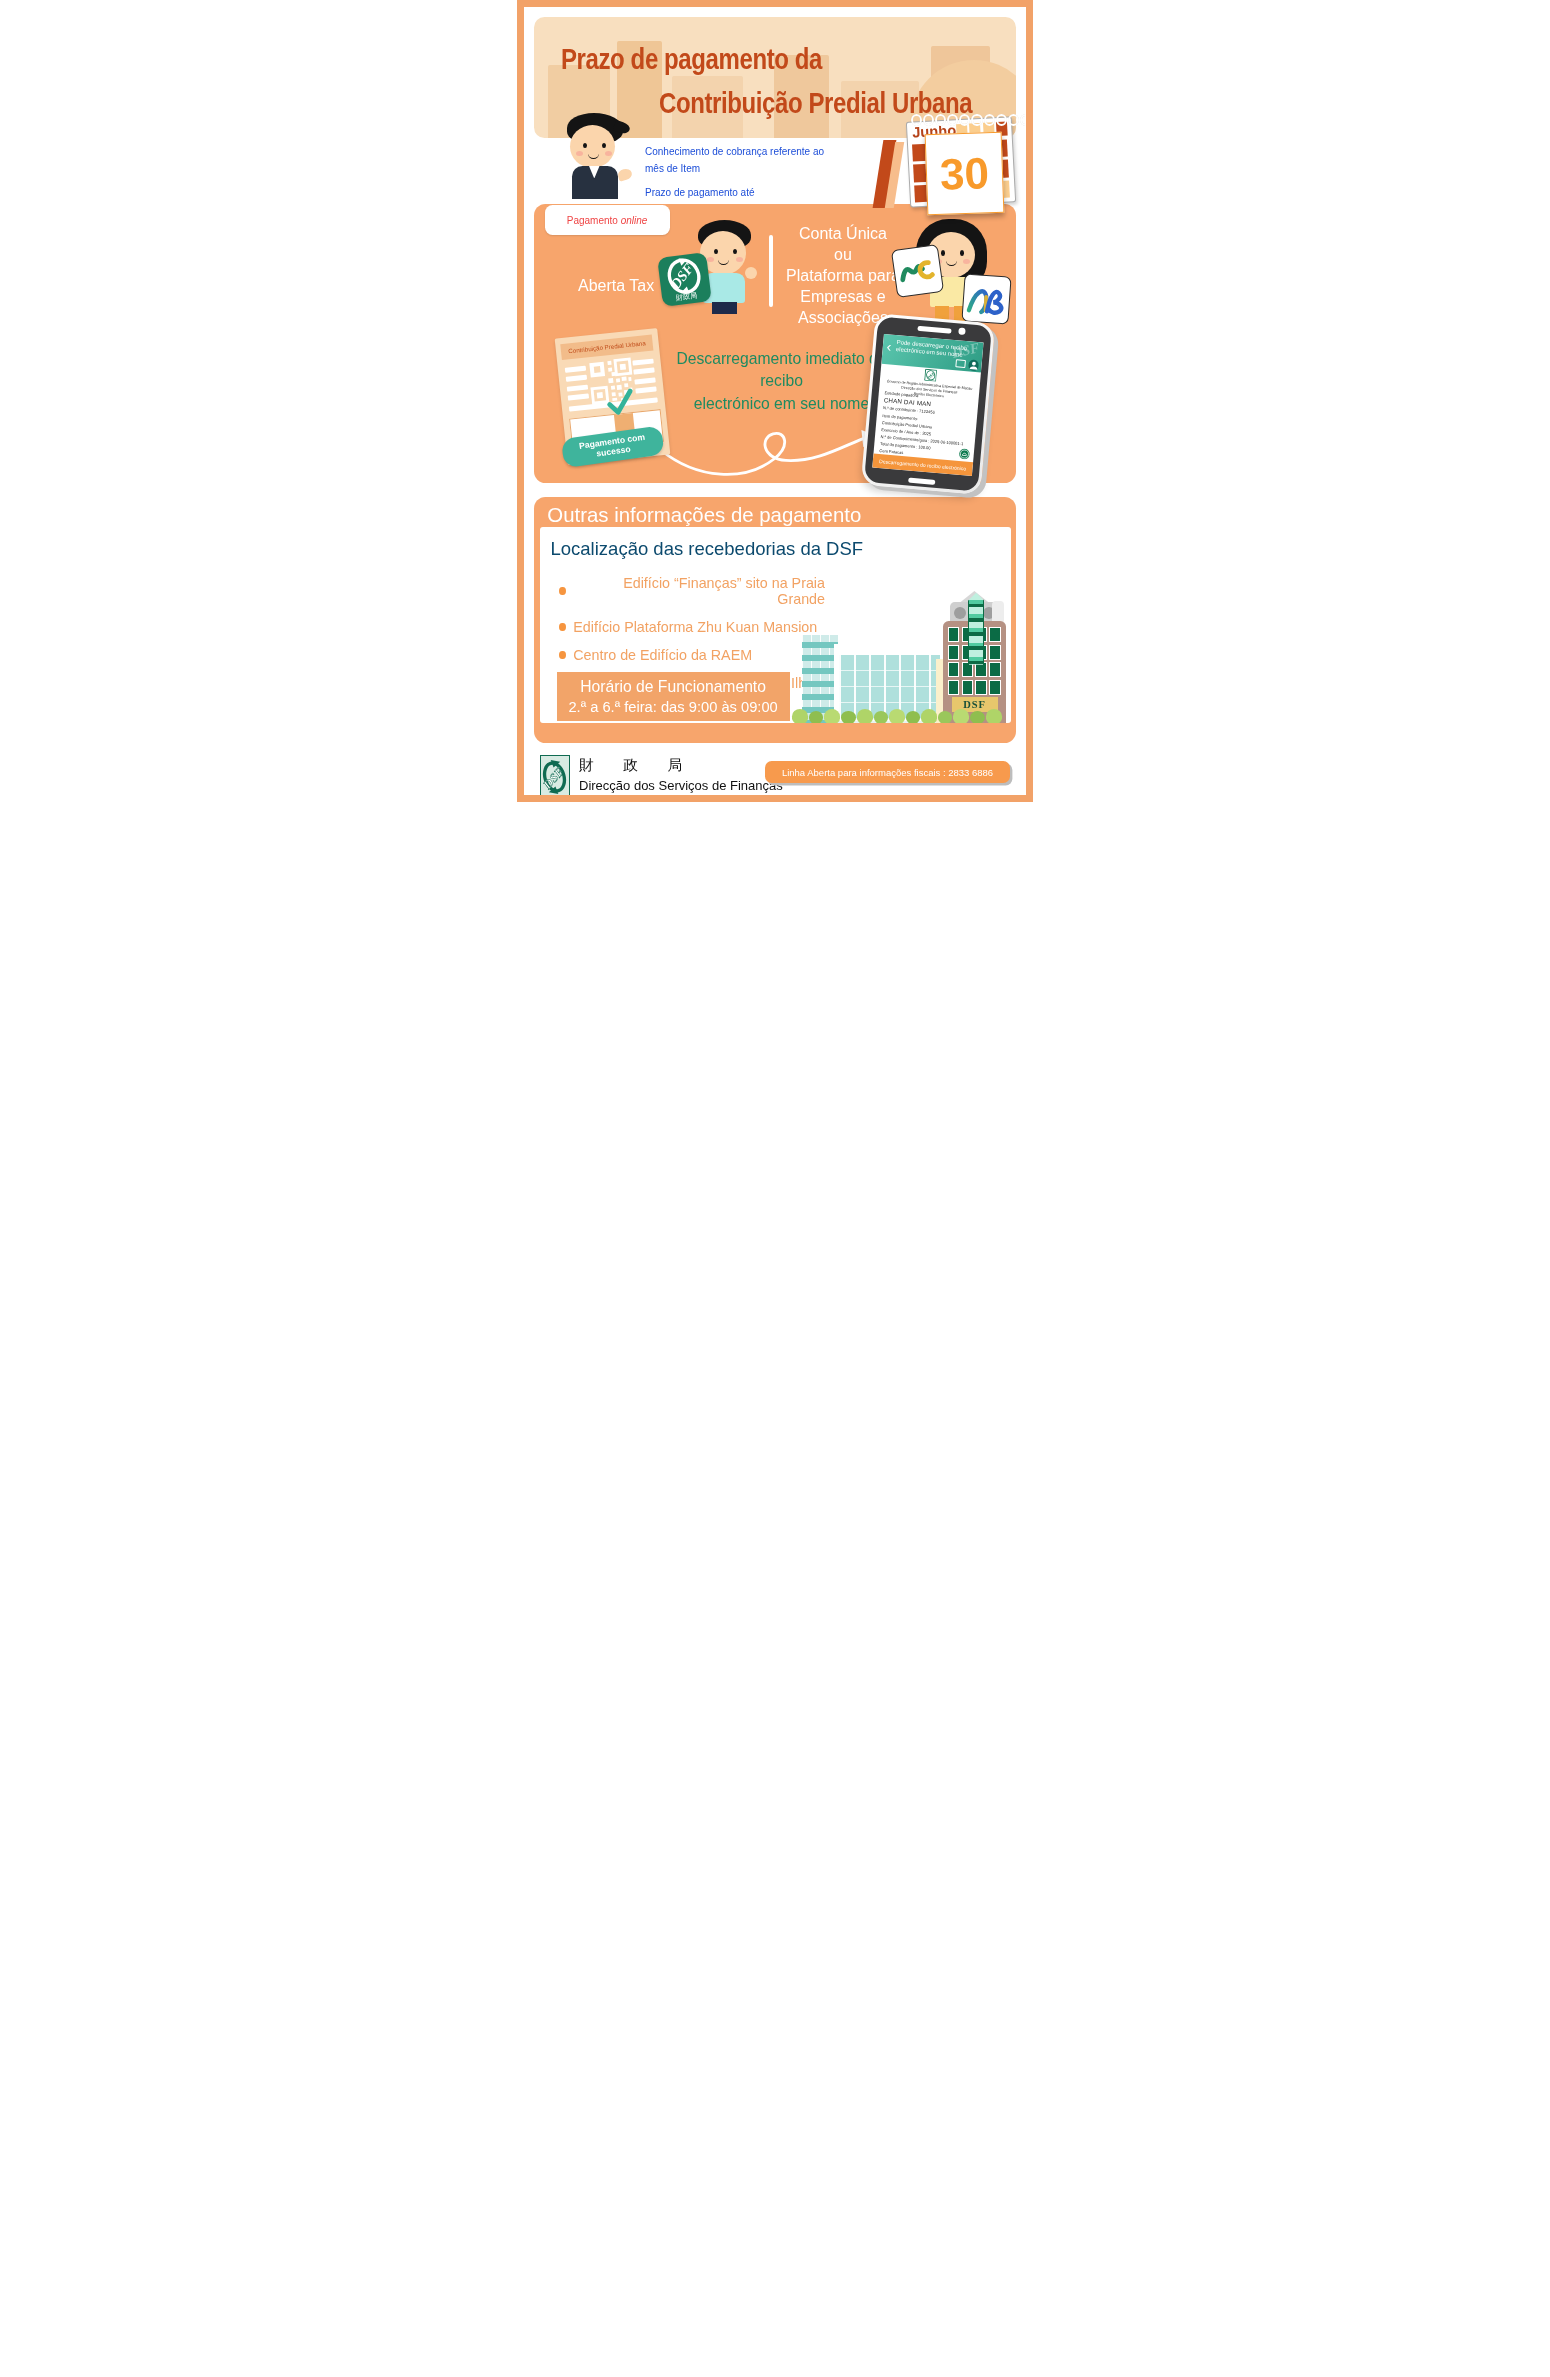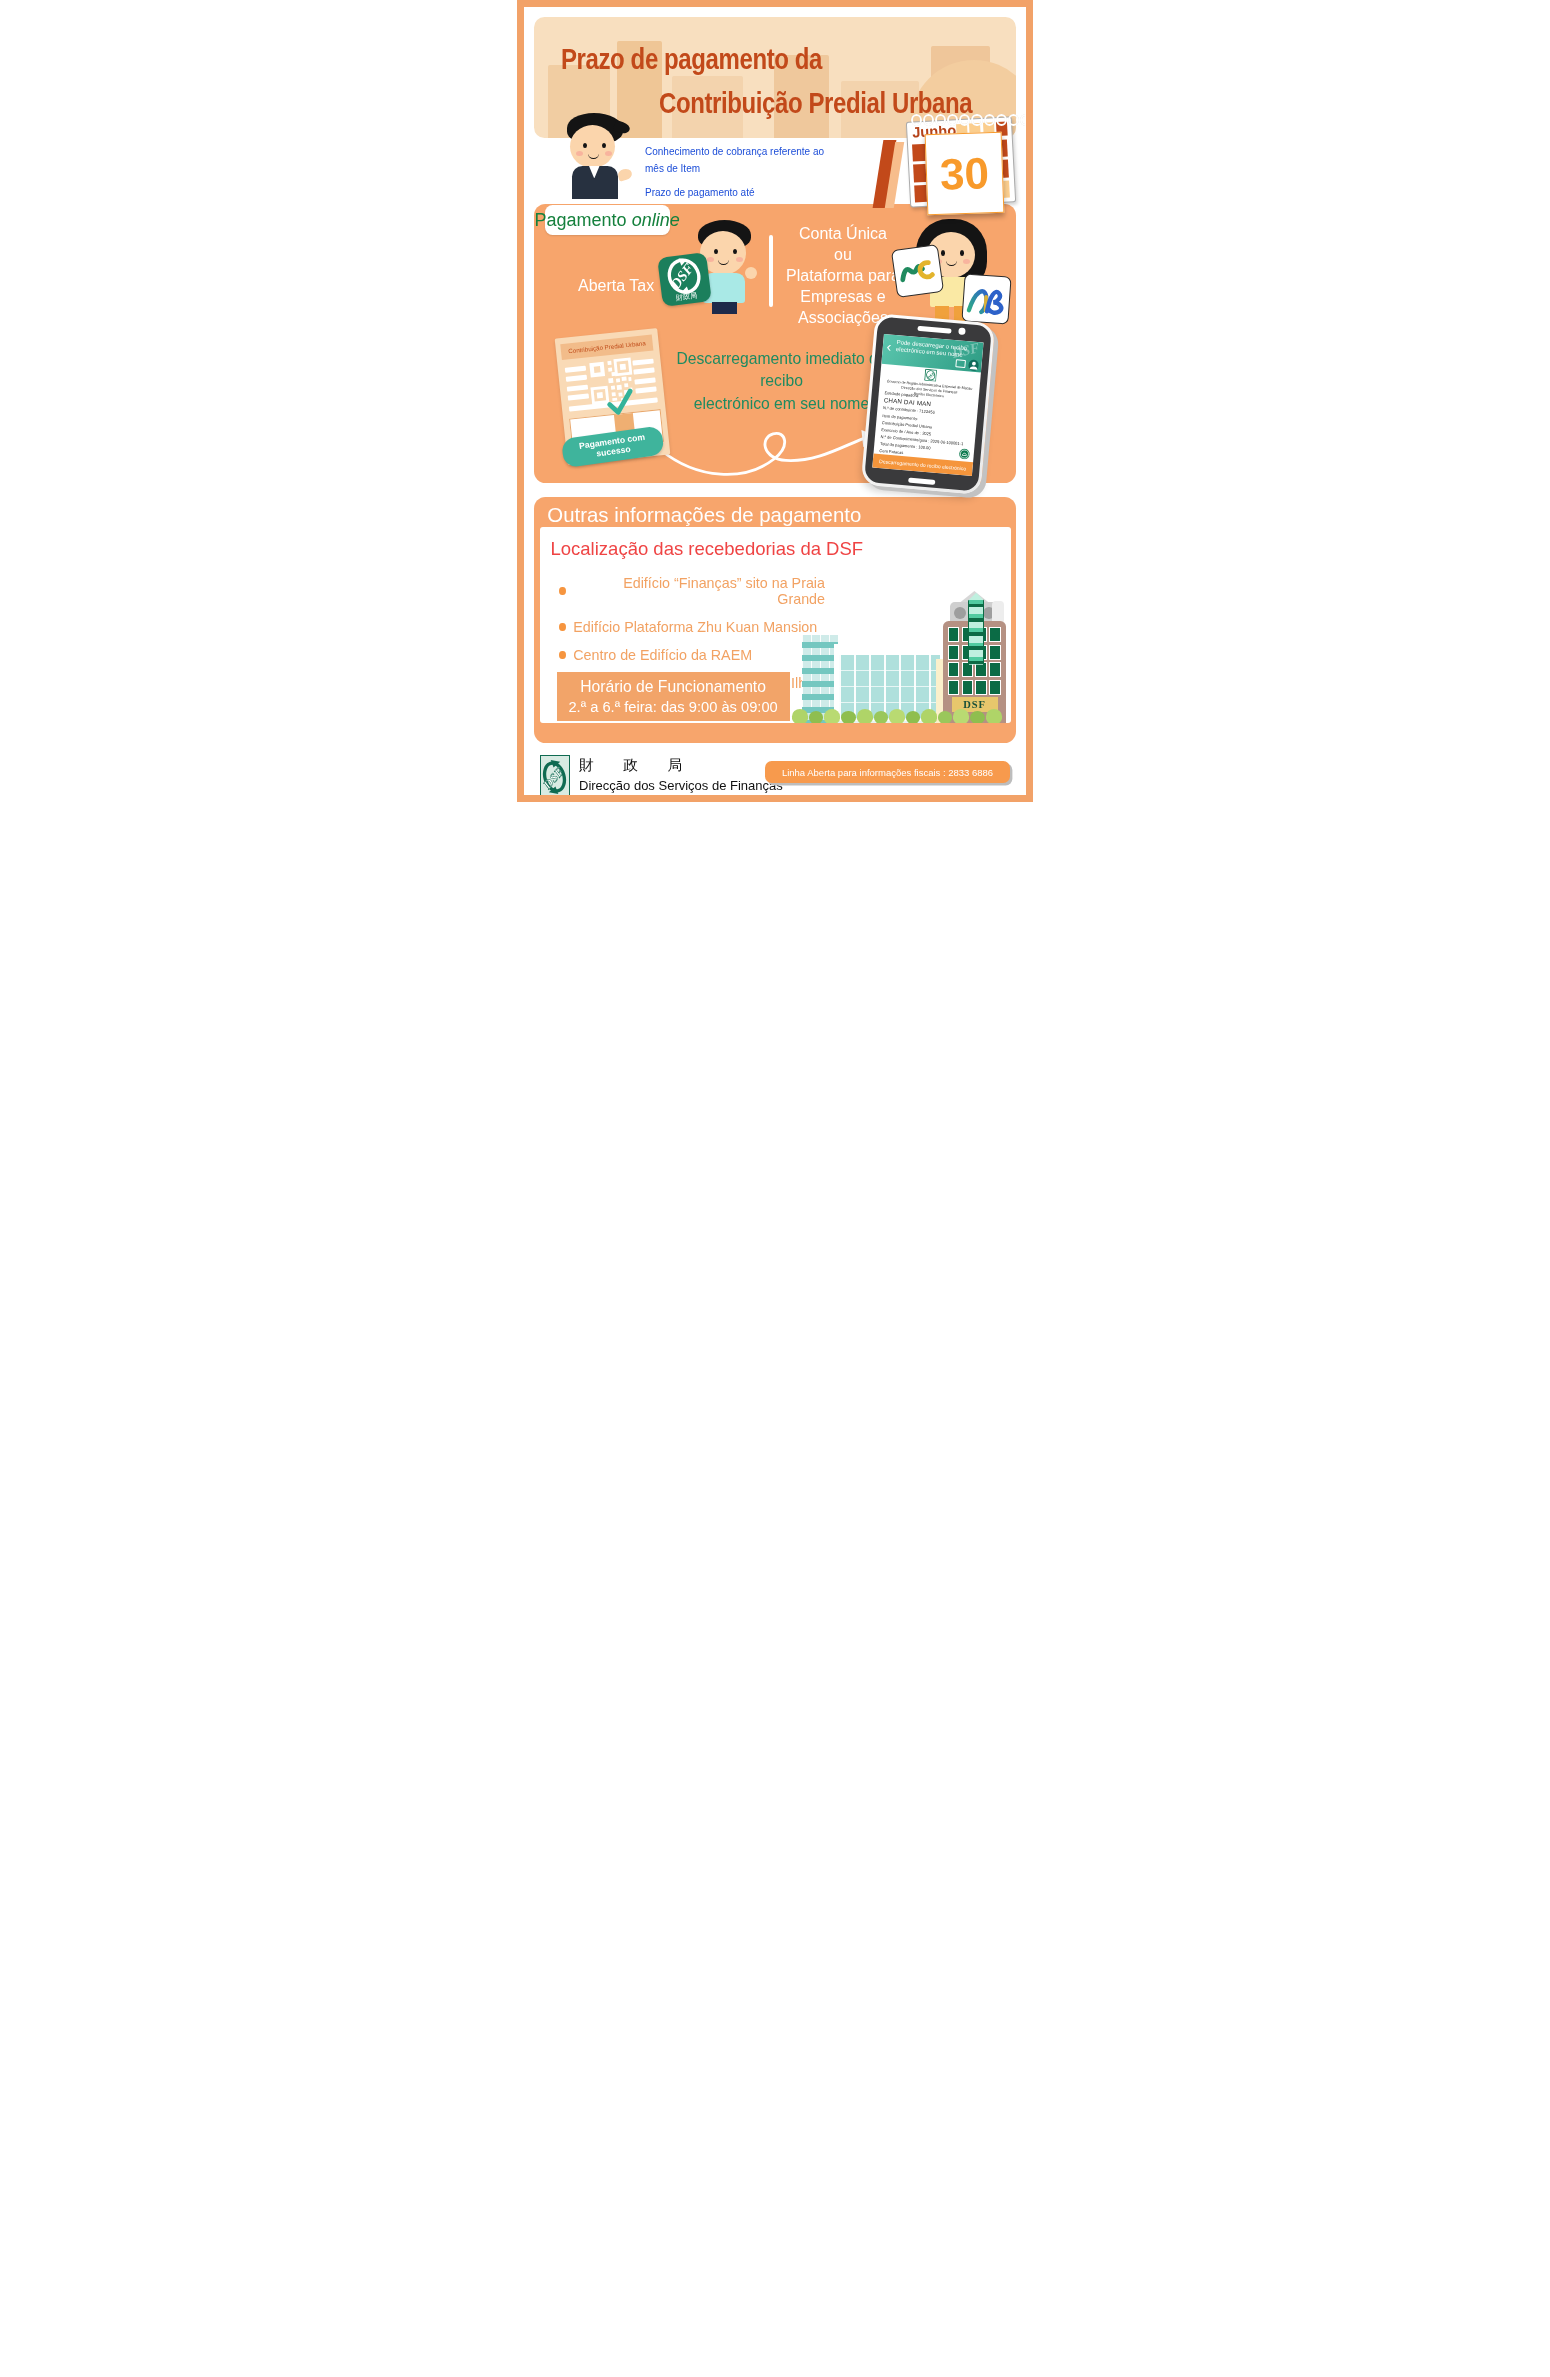--- a/index.html
+++ b/index.html
@@ -37,21 +37,21 @@
   #phone{left:351px;top:318px;width:120px;height:172px;transform:rotate(5deg);z-index:6;}
   .phone-shell{position:absolute;inset:0;background:linear-gradient(135deg,#ffffff,#E9E9E9);border-radius:18px;box-shadow:4.8px 3.8px 0 #C2C2C2,0 4.8px 8.6px rgba(0,0,0,.2);}
   .phone-bezel{position:absolute;inset:3.3px;background:#3A3A3C;border-radius:15px;}
   .phone-screen{position:absolute;left:10px;top:20px;width:100px;height:134px;background:#ffffff;overflow:hidden;}
   .ph-header{position:absolute;left:0;top:0;width:100%;height:29.5px;background:linear-gradient(120deg,#5BC6AE,#2E9C84);color:#fff;}
   .ph-field{font-size:4px;color:#1c1c1c;margin-bottom:2.1px;white-space:nowrap;}
   .ph-banner{position:absolute;left:0;bottom:0;width:100%;height:13.8px;background:#F5953B;color:#fff;display:flex;align-items:center;justify-content:center;font-size:5px;}
   
   #panel2{left:17px;top:497px;width:482px;height:246px;background:#F7A56C;border-radius:11.4px;}
   #infocard{left:23px;top:527px;width:471px;height:196px;background:#ffffff;border-radius:2.9px;overflow:hidden;}
-  .loc-title{color:#ef4444;font-size:18.5px;}
+  .loc-title{color:#0c4a6e;font-size:18.5px;}
   .bullet-li{display:flex;align-items:center;color:#F2A263;font-size:14.3px;margin-bottom:12px;}
   .dot{width:6.7px;height:8.6px;border-radius:50%;background:#F6953F;margin-right:7.6px;flex:0 0 auto;}
   #hoursbox{position:absolute;left:16.6px;top:145px;width:233px;height:49px;background:#F2A469;color:#fff;text-align:center;}
   
   .bwin{background:#0B6B45;border:1.4px solid #ffffff;}
   
   .hotline{position:absolute;left:248px;top:761px;width:245px;height:22.3px;background:#F79A4D;border-radius:6.7px;box-shadow:2.4px 2.4px 0 #BDBDBD;color:#fff;display:flex;align-items:center;justify-content:center;font-size:9.5px;}
 </style>
 </head>
 <body>
@@ -126,21 +126,21 @@
       <span class="cal-ring"></span><span class="cal-ring"></span><span class="cal-ring"></span><span class="cal-ring"></span><span class="cal-ring"></span><span class="cal-ring"></span><span class="cal-ring"></span><span class="cal-ring"></span><span class="cal-ring"></span><span class="cal-ring"></span>
     </div>
     <div class="cal-day">
       <span style="color:#F89A2B;font-weight:bold;font-size:44px;">30</span>
     </div>
   </div>
 
   <div id="panel1" class="abs"></div>
 
   <div class="whitecard abs" style="left:27.6px;top:205px;width:125px;height:30px;z-index:5;display:flex;align-items:center;justify-content:center;box-shadow:0 1px 1.9px rgba(0,0,0,.12);">
-    <span style="color:#15803d;font-size:18px;"><span>Pagamento</span>&nbsp;<i>online</i></span>
+    <span style="color:#ef4444;font-size:10px;"><span>Pagamento</span>&nbsp;<i>online</i></span>
   </div>
 
   <div class="wtxt abs" style="left:61px;top:277px;font-size:16px;z-index:4;">Aberta Tax</div>
 
   <div class="abs" style="left:143px;top:255px;width:49px;height:49px;background:#1B7F5C;border-radius:9.5px;transform:rotate(-7deg);z-index:4;box-shadow:0 1.4px 2.9px rgba(0,0,0,.2);">
     <svg width="49" height="49" viewBox="0 0 102 102">
       <ellipse cx="51" cy="44" rx="30" ry="34" fill="none" stroke="#ffffff" stroke-width="7" transform="rotate(-18 51 44)"></ellipse>
       <polygon points="44,6 62,10 48,22" fill="#ffffff"></polygon>
       <polygon points="58,82 40,78 54,66" fill="#ffffff"></polygon>
       <text x="51" y="52" text-anchor="middle" transform="rotate(-45 51 48)" font-family="Liberation Serif,serif" font-style="italic" font-weight="bold" font-size="30" fill="#ffffff">DSF</text>

